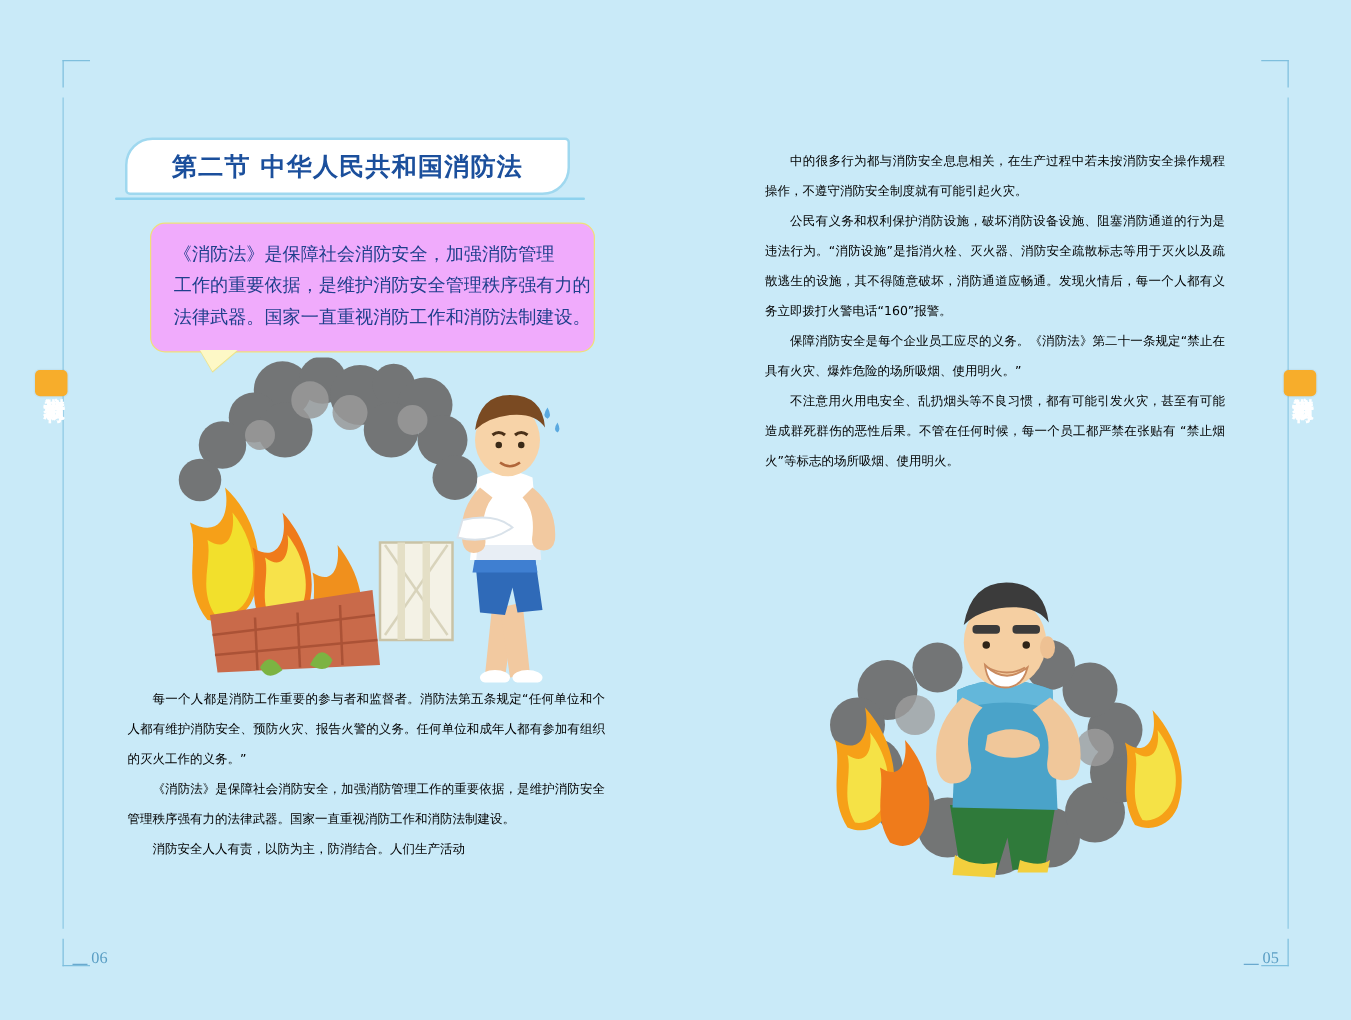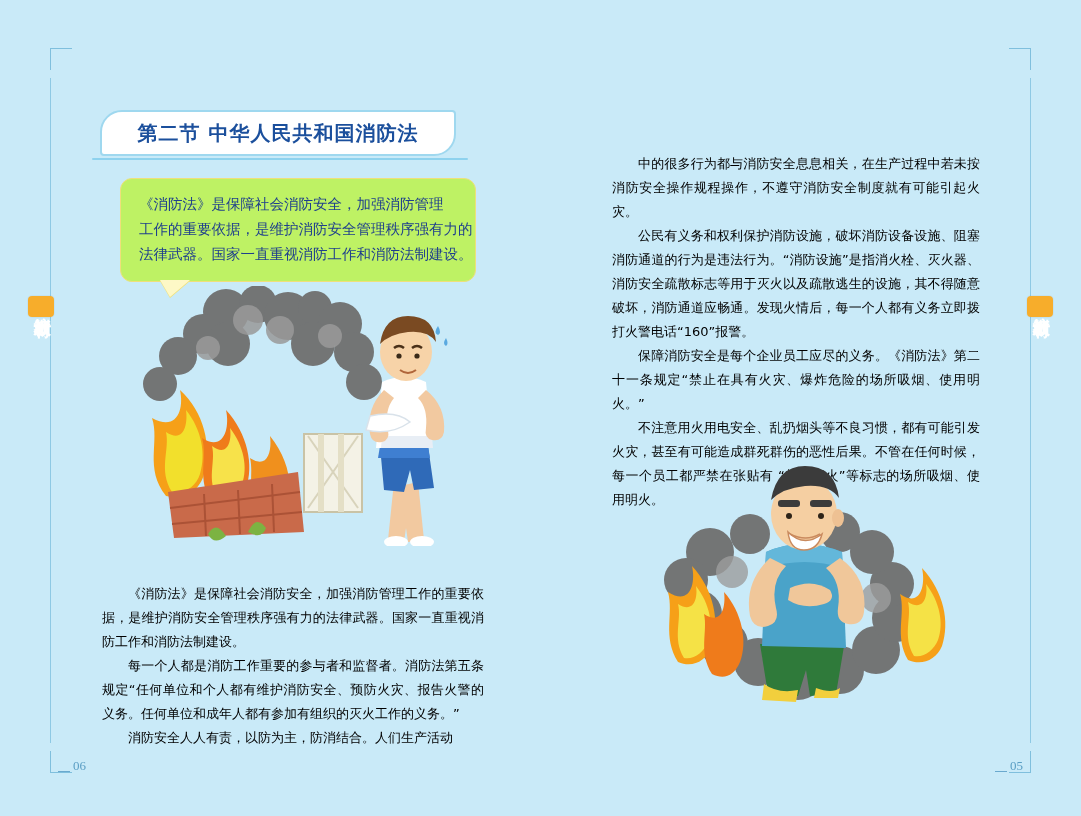--- a/index.html
+++ b/index.html
@@ -99,46 +99,45 @@
   .heading-underline {
     width: 376px; height: 2px;
     background: #8ed2ee;
     margin: 2px 0 0 2px;
     border-radius: 2px;
   }
 
   
   .callout-wrap { position: relative; margin: 18px 0 0 30px; width: 356px; }
   .callout {
-    background: #bef264;
+    background: #f0abfc;
     border: 1px solid #efe07a;
     border-radius: 12px;
     padding: 13px 16px 14px 18px;
     font-size: 14.5px;
     line-height: 25px;
     color: #1f3f8c;
   }
   .callout .line { white-space: nowrap; }
   .callout-tail {
     position: absolute;
     left: 40px; bottom: -15px;
     width: 0; height: 0;
     border-left: 10px solid transparent;
     border-right: 20px solid transparent;
     border-top: 17px solid #fdf8c6;
     filter: drop-shadow(0 1px 0 #efe07a);
   }
 
   
   .body-text {
-    font-size: 13px;
+    font-size: 10px;
     line-height: 24px;
     color: #000000;
     text-align: justify;
-    margin-top: 34px;
   }
   .body-text p { margin: 0; text-indent: 2em; }
 
   .col-left .body-text { position: absolute; left: 12px; top: 438px; width: 382px; }
   .col-right .body-text.top { position: absolute; left: 0; top: 0; width: 368px; }
 
   
   .illus-left {
     position: absolute;
     left: 18px; top: 176px;
@@ -275,22 +274,22 @@
 
         <g fill="#5aa9e0">
           <path d="M330 40 q4 7 0 9 q-5 -2 0 -9 Z"></path>
           <path d="M338 52 q3 6 0 8 q-4 -2 0 -8 Z"></path>
         </g>
       </g>
     </svg>
   </div>
 
   <div class="body-text">
+    <p>每一个人都是消防工作重要的参与者和监督者。消防法第五条规定“任何单位和个人都有维护消防安全、预防火灾、报告火警的义务。任何单位和成年人都有参加有组织的灭火工作的义务。”</p>
     <p>《消防法》是保障社会消防安全，加强消防管理工作的重要依据，是维护消防安全管理秩序强有力的法律武器。国家一直重视消防工作和消防法制建设。</p>
-    <p>每一个人都是消防工作重要的参与者和监督者。消防法第五条规定“任何单位和个人都有维护消防安全、预防火灾、报告火警的义务。任何单位和成年人都有参加有组织的灭火工作的义务。”</p>
     <p>消防安全人人有责，以防为主，防消结合。人们生产活动</p>
   </div>
 </div>
 
 <div class="col-right">
 
   <div class="body-text top">
     <p>中的很多行为都与消防安全息息相关，在生产过程中若未按消防安全操作规程操作，不遵守消防安全制度就有可能引起火灾。</p>
     <p>公民有义务和权利保护消防设施，破坏消防设备设施、阻塞消防通道的行为是违法行为。“消防设施”是指消火栓、灭火器、消防安全疏散标志等用于灭火以及疏散逃生的设施，其不得随意破坏，消防通道应畅通。发现火情后，每一个人都有义务立即拨打火警电话“160”报警。</p>
     <p>保障消防安全是每个企业员工应尽的义务。《消防法》第二十一条规定“禁止在具有火灾、爆炸危险的场所吸烟、使用明火。”</p>

